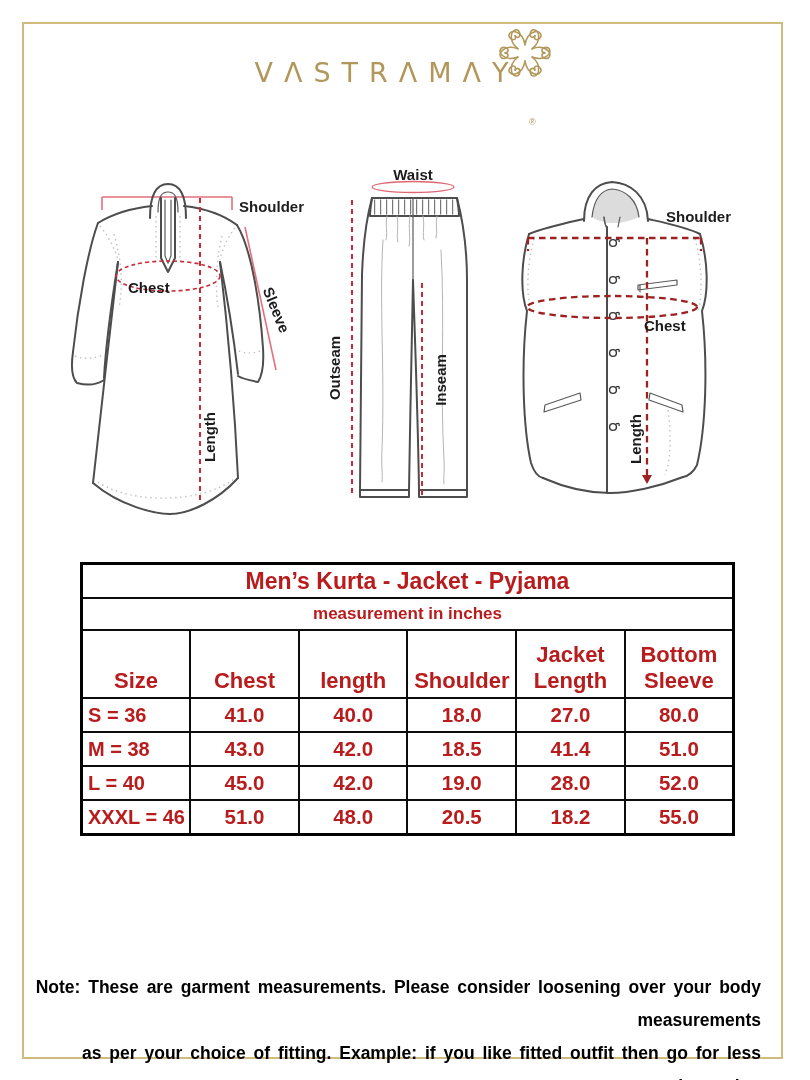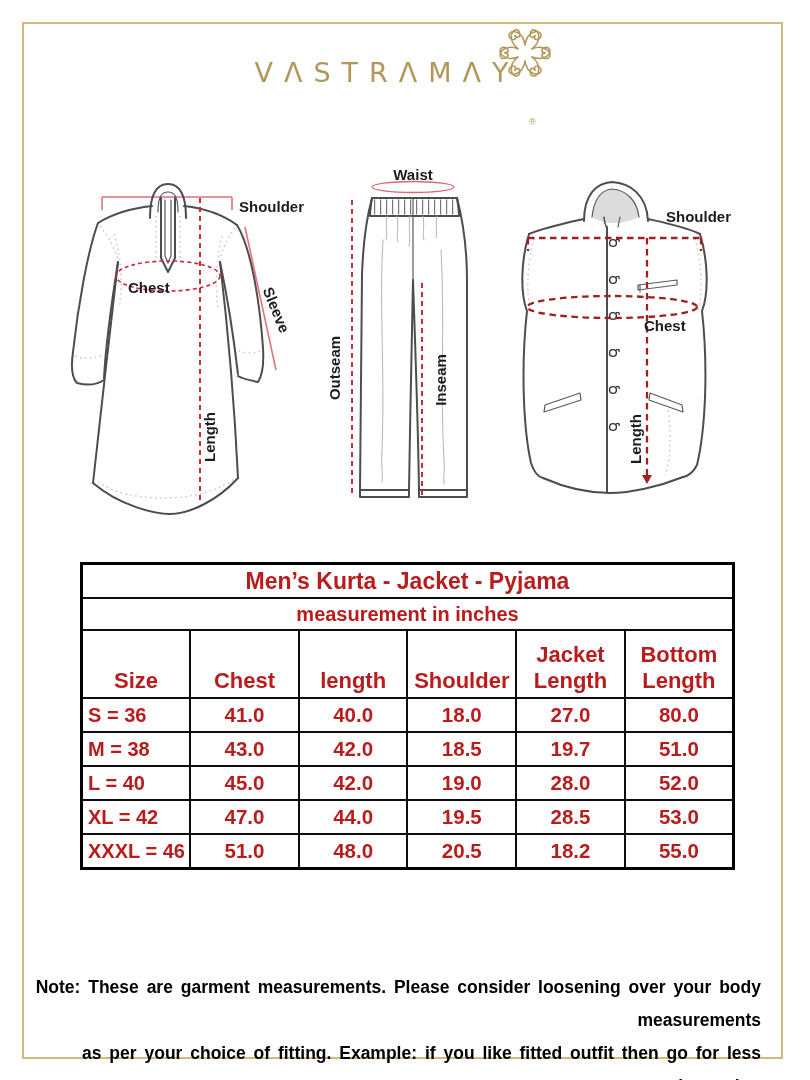--- a/index.html
+++ b/index.html
@@ -32,21 +32,21 @@
   .maroon{fill:none;stroke:#9e2121;stroke-width:2.3;stroke-dasharray:6.5 4.5;}
   .dlabel{font-family:"Liberation Sans",sans-serif;font-size:15px;font-weight:bold;fill:#1c1c1c;}
 
   
   .size-table{position:absolute;left:80px;top:562px;width:655px;border-collapse:collapse;
               table-layout:fixed;color:#b91c1c;}
   .size-table td,.size-table th{border:2px solid #0d0d0d;text-align:center;font-weight:bold;
               padding:0;overflow:hidden;}
   .size-table{border:3px solid #000;}
   .t-title td{height:32px;font-size:23px;}
-  .t-sub td{height:30px;font-size:20px;}
+  .t-sub td{height:30px;font-size:17px;}
   .t-head th{height:63px;font-size:22px;vertical-align:bottom;padding-bottom:3px;
              white-space:pre-line;line-height:1.18;margin-top:44px;}
   .t-row td{height:32px;font-size:20.5px;}
   .t-row td.size-cell{text-align:left;padding-left:5px;font-size:20px;}
 
   
   .note{position:absolute;top:971px;right:45px;width:735px;text-align:right;
         font-size:17.5px;line-height:33px;color:#000000;word-spacing:3px;font-weight:bold;}
 </style>
 </head>
@@ -222,55 +222,47 @@
       <td colspan="6">measurement in inches</td>
     </tr>
     <tr class="t-head">
       <th>Size</th>
       <th>Chest</th>
       <th>length</th>
       <th>Shoulder</th>
       <th>Jacket
 Length</th>
       <th>Bottom
-Length</th>
+Sleeve</th>
     </tr>
     <tr class="t-row">
       <td class="size-cell">S = 36</td>
       <td>41.0</td>
       <td>40.0</td>
       <td>18.0</td>
       <td>27.0</td>
       <td>80.0</td>
     </tr>
     <tr class="t-row">
       <td class="size-cell">M = 38</td>
       <td>43.0</td>
       <td>42.0</td>
       <td>18.5</td>
-      <td>19.7</td>
+      <td>41.4</td>
       <td>51.0</td>
     </tr>
     <tr class="t-row">
       <td class="size-cell">L = 40</td>
       <td>45.0</td>
       <td>42.0</td>
       <td>19.0</td>
       <td>28.0</td>
       <td>52.0</td>
     </tr>
     <tr class="t-row">
-      <td class="size-cell">XL = 42</td>
-      <td>47.0</td>
-      <td>44.0</td>
-      <td>19.5</td>
-      <td>28.5</td>
-      <td>53.0</td>
-    </tr>
-    <tr class="t-row">
       <td class="size-cell">XXXL = 46</td>
       <td>51.0</td>
       <td>48.0</td>
       <td>20.5</td>
       <td>18.2</td>
       <td>55.0</td>
     </tr>
   </tbody>
     </table>
 

